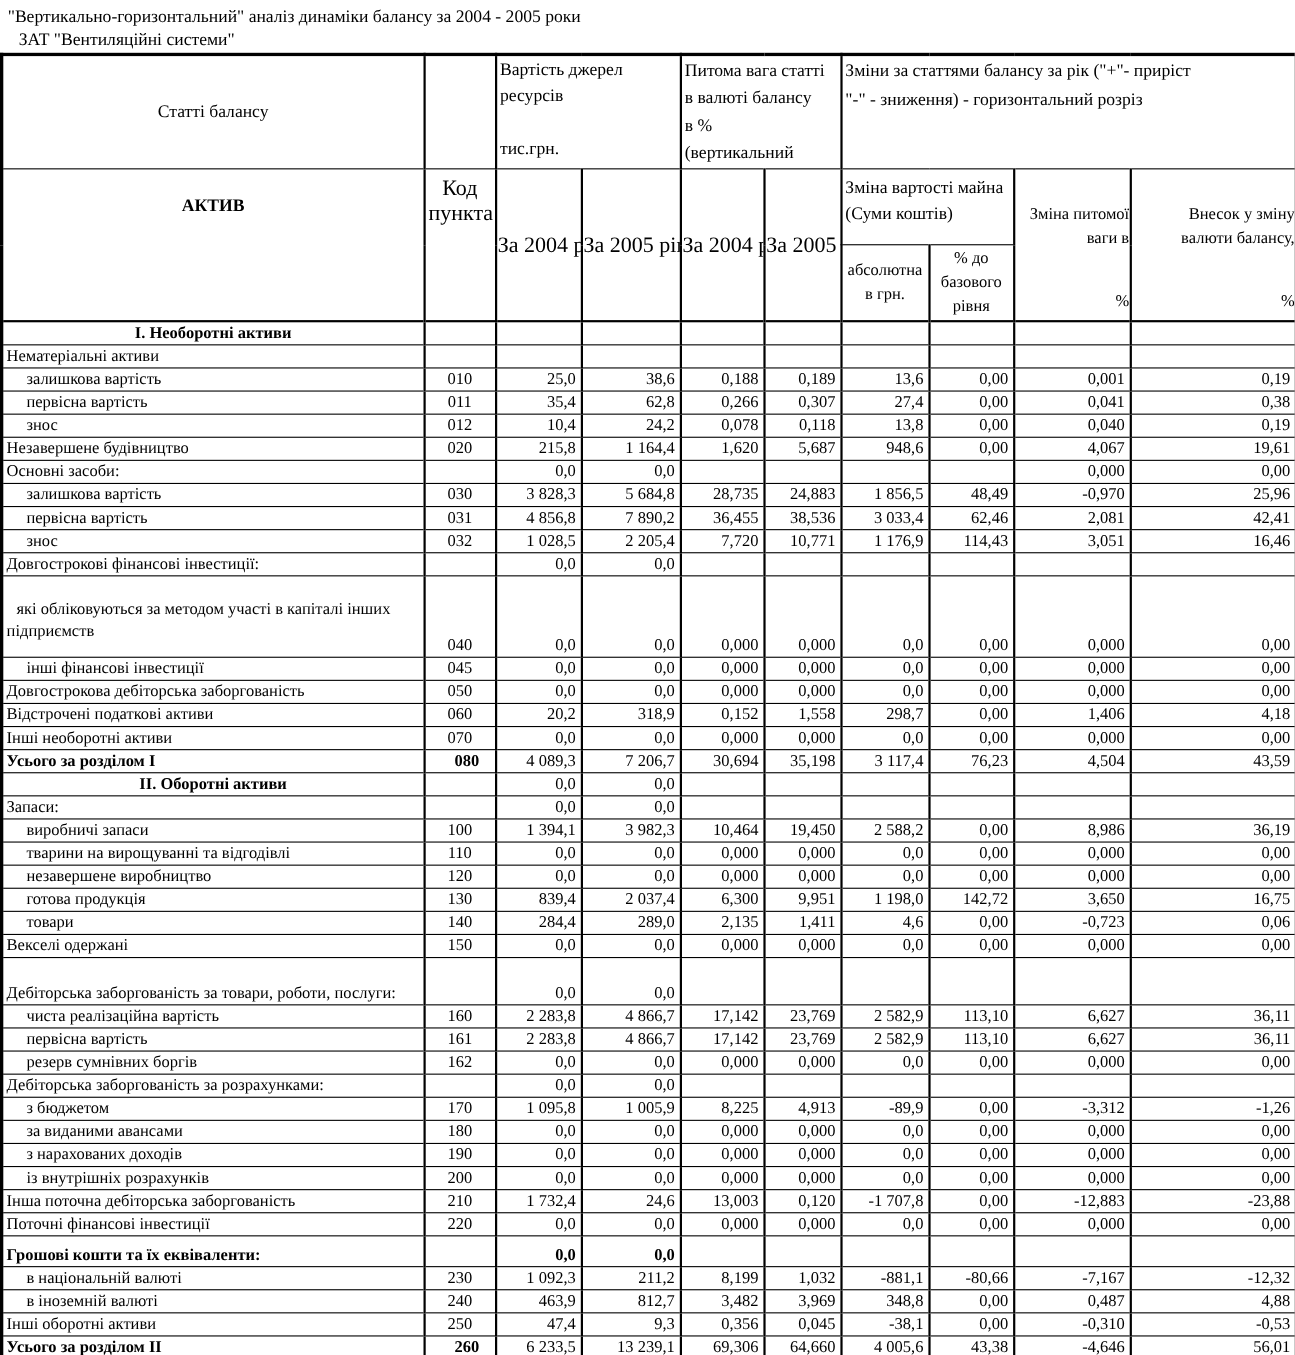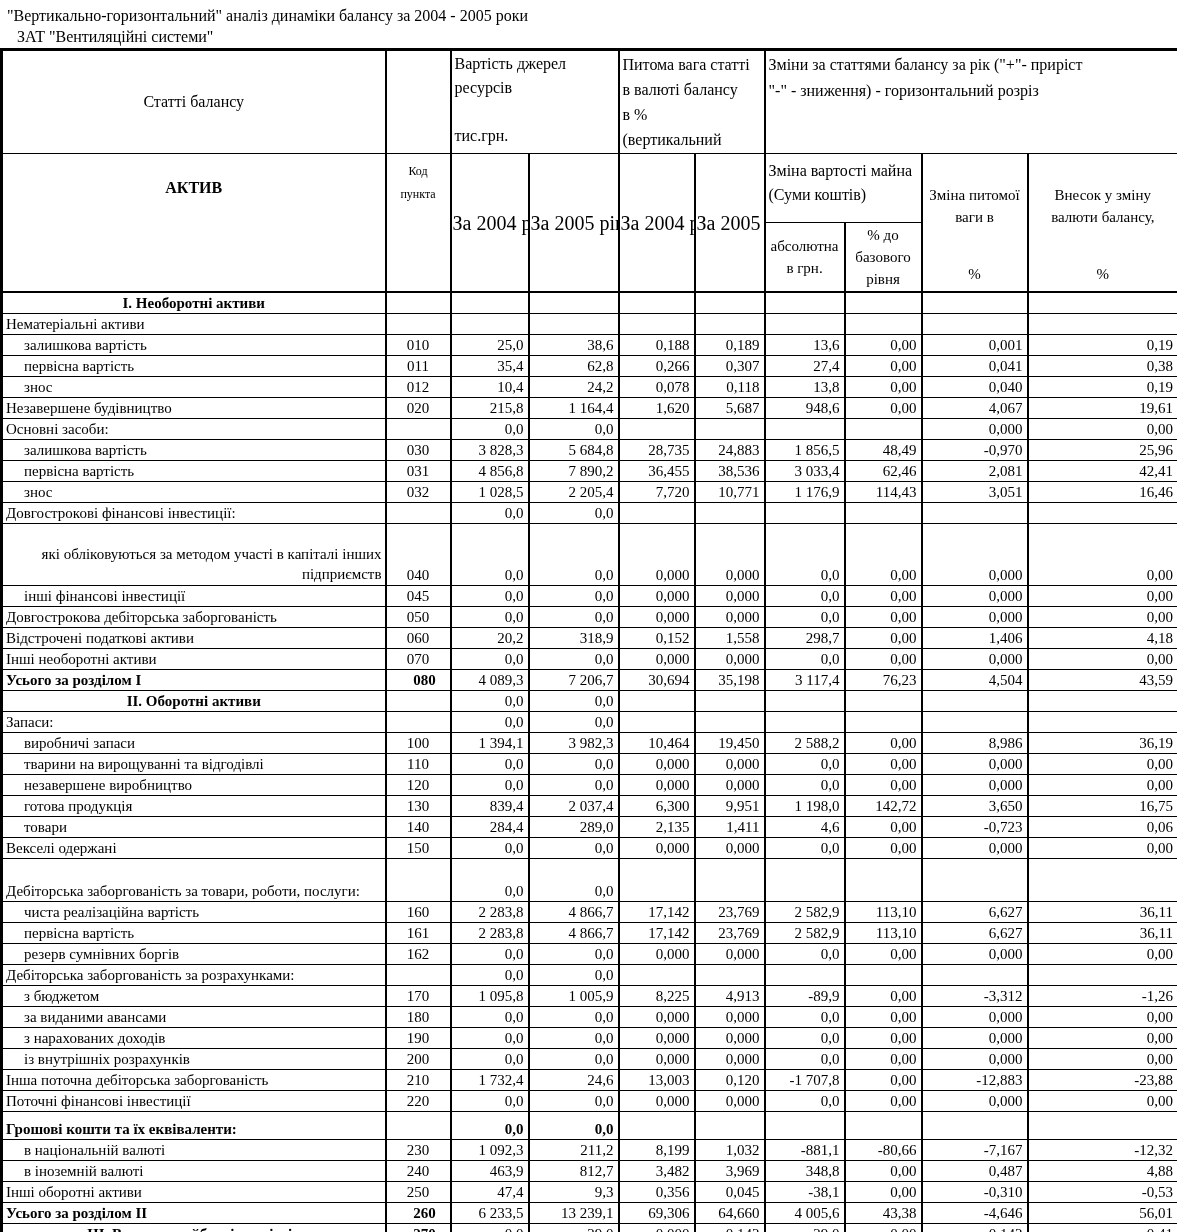--- a/index.html
+++ b/index.html
@@ -13,41 +13,41 @@
   thead th{font-size:16px;vertical-align:top;text-align:left;padding:1px 3px;line-height:24px;}
   tr.hr1 th{height:96px;}
   tr.hr2 th{height:62px;}
   tr.hr3 th{height:62px;}
   .c-statti{text-align:center;vertical-align:middle;}
   .c-vartist{vertical-align:top;}
   .c-vartist .vwrap{display:flex;flex-direction:column;justify-content:space-between;height:96px;}
   .c-pytoma div{line-height:25px;}
   .c-zminy div{line-height:26px;}
   .c-aktiv{text-align:center;vertical-align:top;padding-top:22px;font-weight:bold;}
-  .c-kod{text-align:center;vertical-align:top;padding-top:6px;font-size:12px;line-height:23px;}
+  .c-kod{text-align:center;vertical-align:top;padding-top:6px;font-size:20px;line-height:23px;}
   .c-year{text-align:left;vertical-align:middle;font-size:20px;padding:0 1px;white-space:nowrap;}
   .c-zmina-vartosti{vertical-align:top;padding-top:5px;line-height:24px;}
   .c-abs,.c-pctbase{text-align:center;vertical-align:middle;font-size:15px;line-height:22px;}
   .c-pytomoi,.c-vnesok{padding:0;}
   .spread{display:flex;flex-direction:column;justify-content:space-between;height:134px;
-          text-align:center;font-size:15px;}
+          text-align:right;font-size:15px;}
   .spread .top{padding-top:30px;line-height:22px;}
   .spread .pct{padding-bottom:2px;}
   tbody td{font-size:15px;height:20px;padding:0 3px;white-space:nowrap;
            vertical-align:bottom;line-height:19px;}
   tbody tr:first-child td{border-top:2px solid #000;}
   td.num{text-align:right;padding-right:4px;}
   td.code{text-align:center;}
   td.lbl{text-align:left;padding-left:3px;margin-left:12px;}
   tr.section td.lbl,tr.section-total td.lbl{font-weight:bold;text-align:center;}
   tr.total td.lbl{font-weight:bold;}
   tr.total td.code,tr.section-total td.code{font-weight:bold;padding-left:16px;}
   tr.sub td.lbl{padding-left:21px;}
   tr.wrap3 td{height:60px;}
-  tr.wrap3 td.lbl{white-space:normal;text-indent:9px;line-height:20px;padding-bottom:1px;text-align:right;}
+  tr.wrap3 td.lbl{white-space:normal;text-indent:9px;line-height:20px;padding-bottom:13px;}
   tr.group-tall td{height:42px;}
   tr.group-mid td{height:27px;font-weight:bold;}
 </style>
 </head>
 <body>
 
 <div class="titles">
   <div class="title-line1">"Вертикально-горизонтальний" аналіз динаміки балансу за 2004 - 2005 роки</div>
   <div class="title-line2">ЗАТ "Вентиляційні системи"</div>
 </div>

